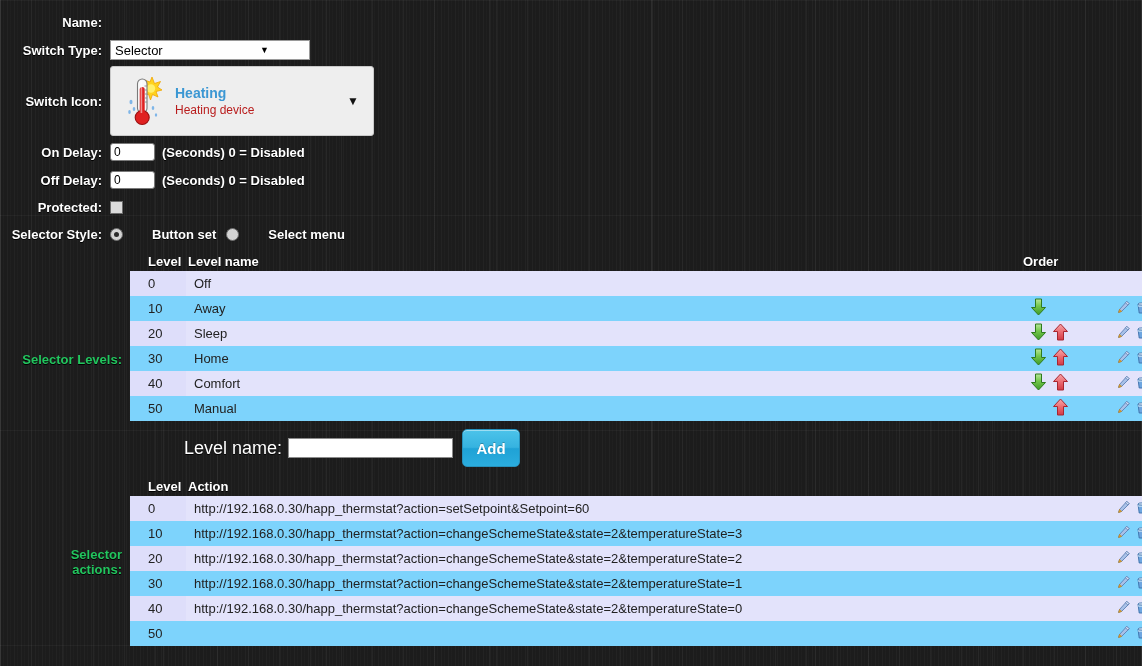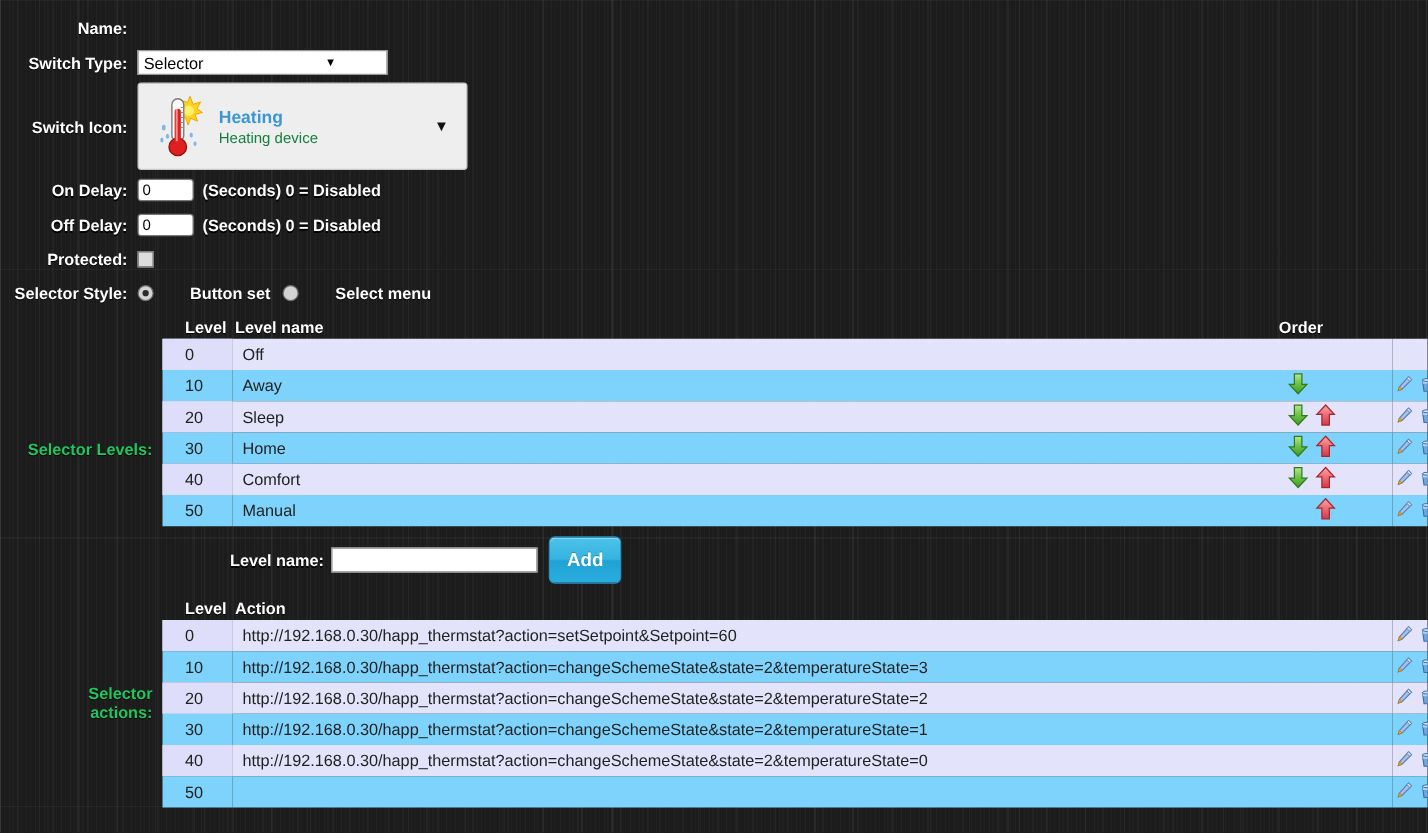--- a/index.html
+++ b/index.html
@@ -88,21 +88,21 @@
     display: flex; align-items: center;
     padding: 0 10px 0 14px;
     position: relative;
   }
   .iconbox .thermo { width: 38px; height: 52px; flex: 0 0 38px; margin-right: 12px; }
   .iconbox .txt { flex: 1 1 auto; }
   .iconbox .t1 {
     color: #3b97d3; font-size: 14px; font-weight: bold;
     line-height: 17px;
   }
-  .iconbox .t2 { color: #15803d; font-size: 12px; line-height: 16px; }
+  .iconbox .t2 { color: #b91c1c; font-size: 12px; line-height: 16px; }
   .iconbox .caret { color: #111; font-size: 12px; padding-right: 4px; }
 
   
   .num-input {
     width: 45px; height: 18px;
     background: #ffffff;
     border: 1px solid #7a7a7a;
     border-radius: 3px;
     color: #000; font-size: 12px;
     font-family: "Liberation Sans", sans-serif;
@@ -167,21 +167,21 @@
   .c-order { width: 130px; text-align: center; }
   .c-url { padding-left: 8px !important; color: #3b4ab0; }
   .c-act { width: 48px; text-align: left; padding-left: 2px !important; }
 
   .arrow-slot { display: inline-block; width: 22px; text-align: center; vertical-align: middle; }
   .icon-btn { cursor: pointer; display: inline-block; vertical-align: middle; }
 
   
   .addrow { display: flex; align-items: center; }
   .addrow .alab {
-    font-size: 13px; font-weight: bold; color: #fff;
+    font-size: 18px; font-weight: normal; color: #fff;
     margin-right: 6px; text-shadow: 0 1px 0 #000; padding-left: 36px;
   }
   .addrow .ainput {
     width: 165px; height: 20px;
     background: #fff; border: 1px solid #8b8b8b;
     font-size: 13px; color: #000; padding: 0 4px; outline: none;
     font-family: "Liberation Sans", sans-serif;
   }
   .addbtn {
     margin-left: 9px;

